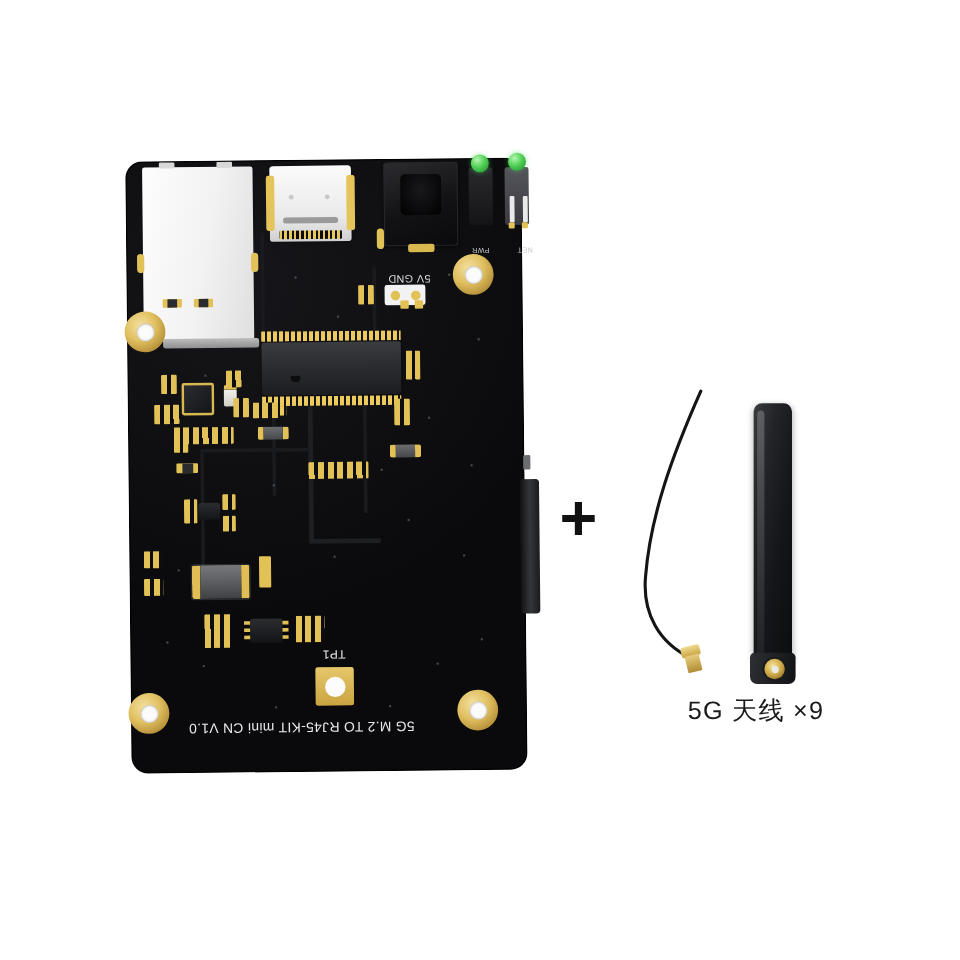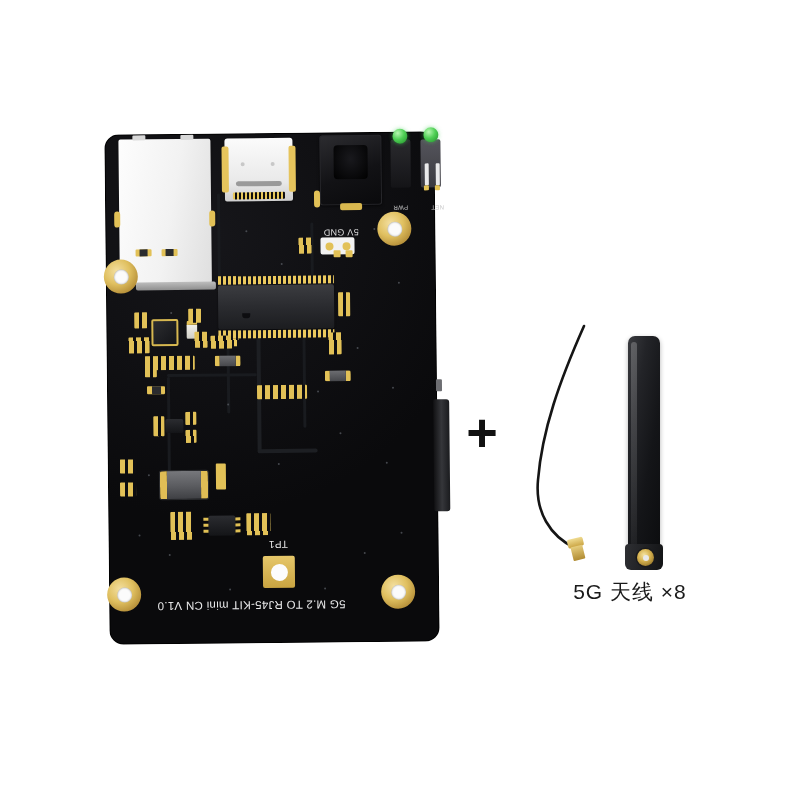--- a/index.html
+++ b/index.html
@@ -412,15 +412,15 @@
       <div class="ipex-bot"></div>
     </div>
 
     <div class="ant-body">
       <div class="ant-gloss"></div>
     </div>
     <div class="ant-base"></div>
     <div class="ant-conn"></div>
   </div>
 
-  <div class="ant-caption">5G 天线 ×8</div>
+  <div class="ant-caption">5G 天线 ×9</div>
 
 </div>
 
 </body></html>

